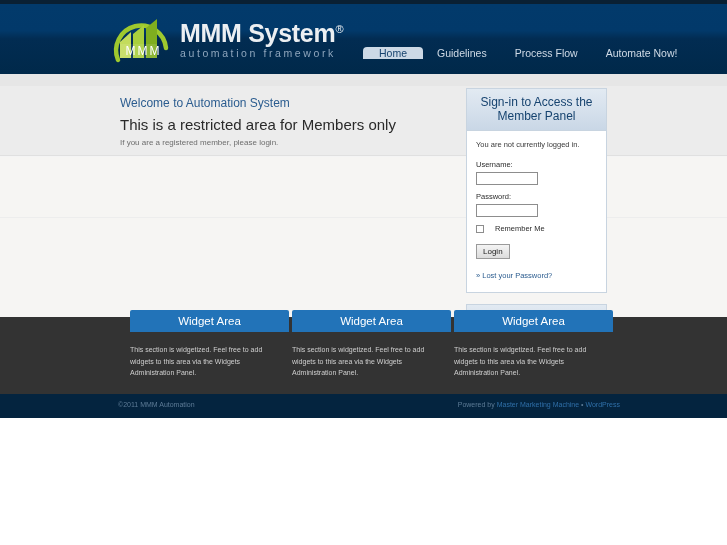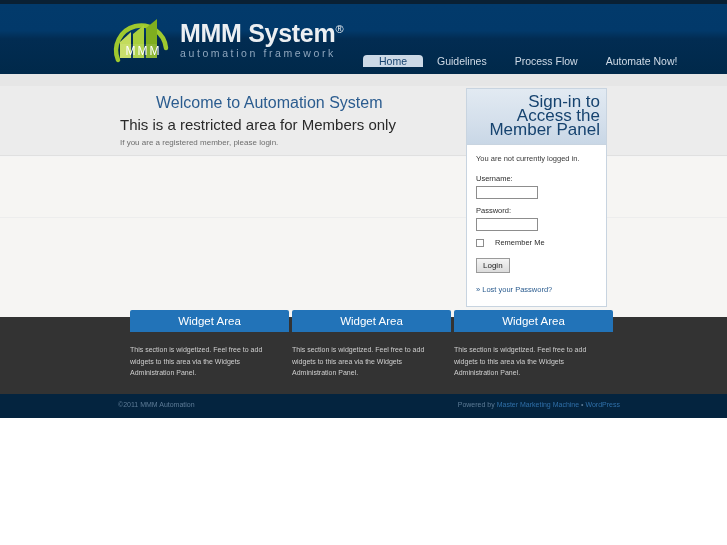--- a/index.html
+++ b/index.html
@@ -57,21 +57,21 @@
   }
   .logo-sub {
     font-size: 10.5px; color: #8fa6bd; letter-spacing: 2.6px;
     line-height: 14px; white-space: nowrap;
   }
 
   
   .nav {
     position: absolute; left: 255px; bottom: 0px;
     height: 27px;
-    display: flex; align-items: center;
+    display: flex; align-items: flex-start;
   }
   .nav-item {
     font-size: 10.5px; color: #cfdae6;
     padding: 0 14px;
     display: flex; align-items: center;
     white-space: nowrap; cursor: pointer;
   }
   .nav-item.active {
     background: #ccd9e6;
     color: #17436e;
@@ -101,22 +101,22 @@
   .mid-rule {
     position: absolute; top: 143px; left: 0; width: 727px; height: 1px;
     background: #ededed;
   }
 
   
   .main-col {
     position: absolute; left: 120px; top: 18px; width: 330px;
   }
   .h1 {
-    font-size: 16px; color: #2b5c8f; font-weight: normal;
-    line-height: 22px; white-space: nowrap; margin-left: 36px;
+    font-size: 12px; color: #2b5c8f; font-weight: normal;
+    line-height: 22px; white-space: nowrap;
   }
   .h2 {
     font-size: 15px; color: #2a2a2a; font-weight: normal;
     line-height: 20px; margin-top: 1px; white-space: nowrap;
   }
   .intro-note {
     position: absolute; left: 120px; top: 64px;
     font-size: 8px; color: #6d6d6d; white-space: nowrap;
   }
 
@@ -126,23 +126,23 @@
     width: 141px;
   }
   .panel {
     background: #ffffff;
     border: 1px solid #c8d4e0;
     margin-bottom: 11px;
   }
   .panel-head {
     background: linear-gradient(to bottom, #e2eaf2 0%, #d5e0ec 55%, #c9d7e6 100%);
     border-bottom: 1px solid #c8d4e0;
-    text-align: right;
+    text-align: center;
     color: #16436f;
-    font-size: 17px;
+    font-size: 12px;
     padding: 6px 6px 7px 6px;
     line-height: 14px;
   }
   .panel-body {
     padding: 9px 9px 12px 9px;
   }
   .status-line {
     font-size: 7.5px; color: #3a3a3a;
     margin-bottom: 11px;
   }

